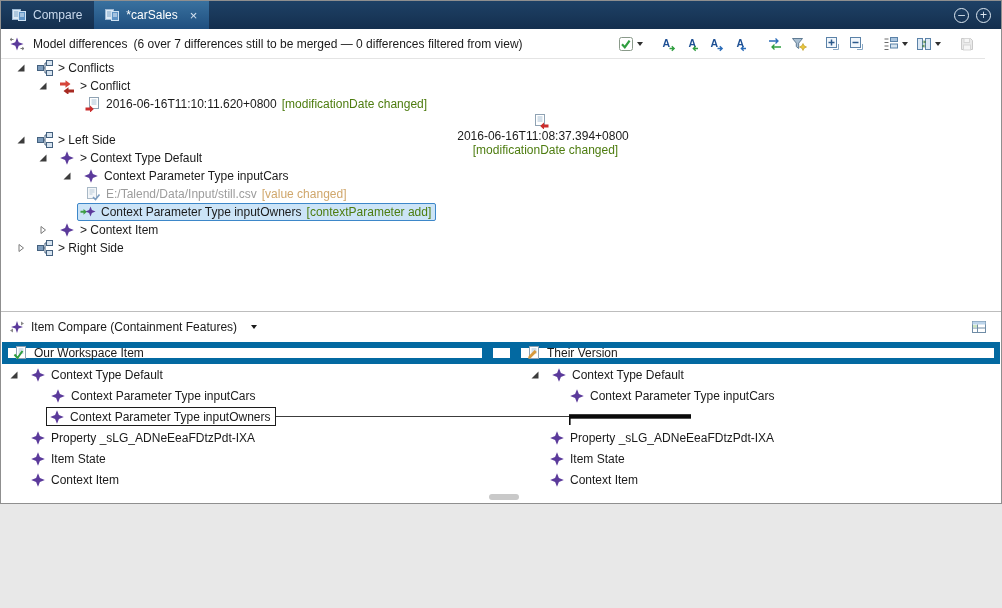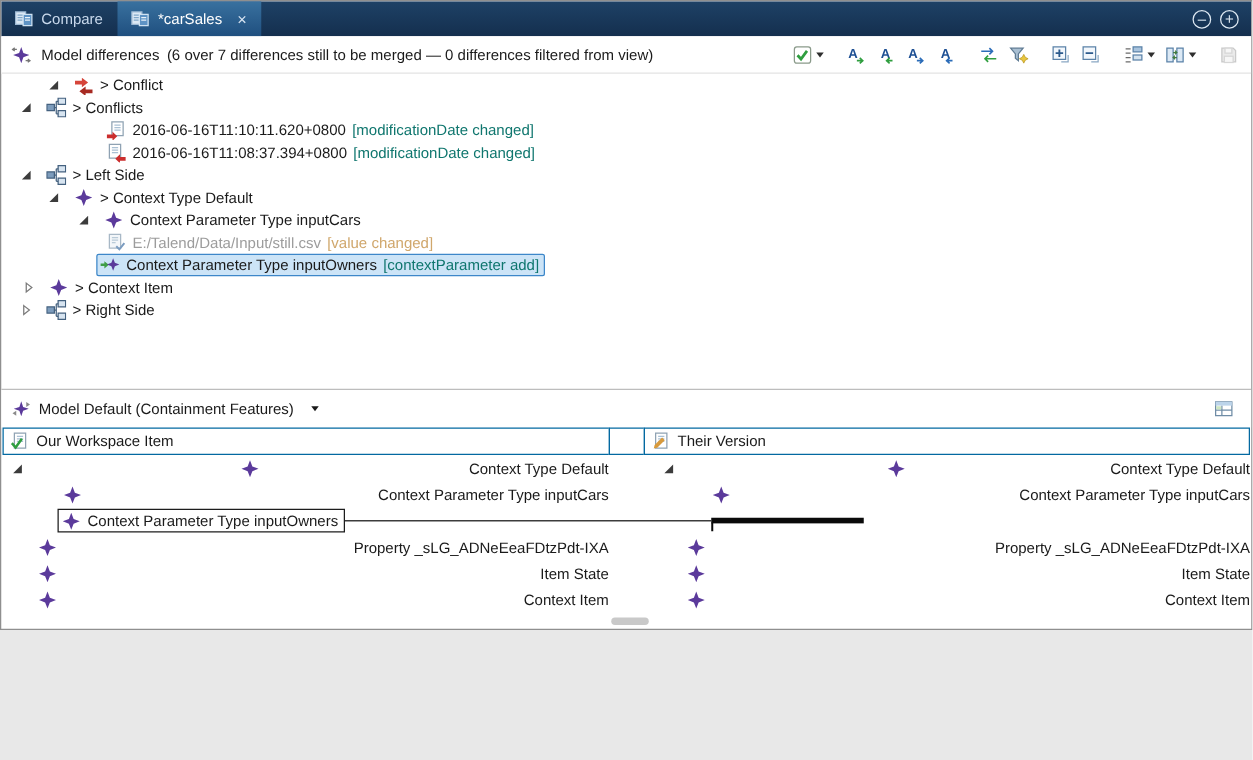--- a/index.html
+++ b/index.html
@@ -10,68 +10,68 @@
   .tabbar{position:absolute;top:0;left:0;right:0;height:28px;
     background:linear-gradient(#1e4166,#142f4e);display:flex;align-items:stretch;}
   .tab{display:flex;align-items:center;gap:6px;padding:0 12px 0 10px;color:#c9d9ec;cursor:default;}
   .tab.active{background:linear-gradient(#39719f,#1f4f7f);color:#fff;justify-content:flex-end;}
   .tclose{margin-left:6px;font-size:13px;color:#d7e4f2;line-height:1;}
   .winbtns{margin-left:auto;display:flex;align-items:center;gap:7px;padding-right:10px;}
   .circlebtn{width:15px;height:15px;border:1px solid #dde8f2;border-radius:50%;color:#dde8f2;
     font-size:12px;line-height:13px;text-align:center;box-sizing:border-box;}
 
   
-  .toolbar{position:absolute;top:28px;left:0;right:0;height:30px;display:flex;align-items:center;
+  .toolbar{position:absolute;top:28px;left:0;right:16px;height:30px;display:flex;align-items:center;
     padding:0 8px;box-sizing:border-box;border-bottom:1px solid #e4e4e4;background:#fff;}
   .toolbar .ticon{margin-right:8px;}
   .tbtitle{margin-right:6px;}
   .tbbtns{margin-left:auto;display:flex;align-items:center;}
   .tbtn{display:inline-flex;align-items:center;height:22px;padding:0 2px;margin-left:4px;}
   .tbtn.gap{margin-left:14px;}
   .tbtn.tdisabled{opacity:.55;}
   .dd{width:0;height:0;border-left:3.5px solid transparent;border-right:3.5px solid transparent;
     border-top:4px solid #2e2e2e;display:inline-block;margin-left:3px;}
 
   .icon{width:16px;height:16px;display:inline-flex;align-items:center;justify-content:center;flex:none;}
   .icon svg{display:block;}
 
   
   .difftree{position:absolute;top:58px;left:0;right:0;height:252px;overflow:hidden;}
   .trow{height:18px;display:flex;align-items:center;white-space:nowrap;box-sizing:border-box;}
   .twistie{width:12px;height:12px;display:inline-flex;align-items:center;justify-content:center;
     margin-right:10px;flex:none;}
   .trow .icon{margin-right:5px;}
-  .ann{color:#0f766e;margin-left:5px;}
+  .ann{color:#4d7c0f;margin-left:5px;}
   .trow.disabled .lbl{color:#9c9c9c;}
   .trow.disabled .ann{color:#d0a76c;}
   .selbox{display:inline-flex;align-items:center;background:#cce4f7;border:1px solid #3d87c9;
     border-radius:2px;padding:0 4px 0 2px;height:16px;}
   .boxed{display:inline-flex;align-items:center;background:#fff;border:1px solid #1c1c1c;
     padding:0 4px 0 2px;height:17px;}
 
   
   .sash{position:absolute;top:310px;left:0;right:0;height:1px;background:#bdbdbd;}
   .bheader{position:absolute;top:311px;left:0;right:0;height:30px;display:flex;align-items:center;
     padding:0 8px;box-sizing:border-box;background:#fff;}
   .bheader .icon{margin-right:6px;}
   .bh-dd{margin-left:14px;border-top-color:#1a1a1a;}
   .bh-right{margin-left:auto;}
 
   .colheads{position:absolute;top:341px;left:0;right:0;height:22px;}
-  .colcell{position:absolute;top:0;height:22px;box-sizing:border-box;border:1px solid #0369a1;
+  .colcell{position:absolute;top:0;height:22px;box-sizing:border-box;border:6px solid #0369a1;
     background:#fff;display:flex;align-items:center;padding:0 5px;gap:5px;white-space:nowrap;}
   #colleft{left:1px;width:486px;}
   #colmid{left:486px;width:29px;}
   #colright{left:514px;right:1px;}
 
   .brows{position:absolute;top:363px;left:0;right:0;height:132px;}
   .browscol{position:absolute;top:0;height:132px;overflow:hidden;}
   #leftrows{left:1px;width:485px;}
   #rightrows{left:516px;right:1px;}
-  .brows .trow{height:21px;justify-content:space-between;}
+  .brows .trow{height:21px;}
   #connector{position:absolute;top:0;left:0;width:100%;height:132px;pointer-events:none;}
 
   .hthumb{position:absolute;left:488px;bottom:3px;width:30px;height:6px;background:#c9c9c9;border-radius:3px;}
 </style>
 </head>
 <body>
 
 <div class="window">
 
   <div class="tabbar">
@@ -215,62 +215,62 @@
               <path d="M2.5 2.5 h9 l2 2 v9 h-11 Z" fill="#d9d9d9" stroke="#9d9d9d"></path>
               <rect x="5" y="2.5" width="5.5" height="4" fill="#efefef" stroke="#b5b5b5"></rect>
               <rect x="4.5" y="9" width="7" height="5" fill="#efefef" stroke="#b5b5b5"></rect>
             </svg>
           </span>
         </span>
       </span>
   </div>
 
   <div class="difftree" id="difftree">
-      <div class="trow" style="padding-left: 36px;">
-        <span class="twistie">
-          <svg width="12" height="12" viewBox="0 0 12 12">
-            <path d="M9.5 2.5 V9.5 H2.5 Z" fill="#3c3c3c"></path>
-          </svg>
-        </span>
-        <span class="icon">
-          <svg width="16" height="16" viewBox="0 0 16 16">
-            <path d="M1 4.5 h5.5 V2.2 L11.5 6 6.5 9.8 V7.5 H1 Z" fill="#d6453a"></path>
-            <path d="M15 11.5 h-5.5 v-2.3 L4.5 13 l5 3.8 v-2.3 H15 Z" fill="#a72a22"></path>
-          </svg>
-        </span>
-        <span class="lbl">&gt; Conflict</span>
-      </div>
       <div class="trow" style="padding-left: 14px;">
         <span class="twistie">
           <svg width="12" height="12" viewBox="0 0 12 12">
             <path d="M9.5 2.5 V9.5 H2.5 Z" fill="#3c3c3c"></path>
           </svg>
         </span>
         <span class="icon">
           <svg width="16" height="16" viewBox="0 0 16 16">
             <rect x="0.5" y="5.5" width="6" height="5" fill="#7d9cbc" stroke="#44617f"></rect>
             <rect x="9.5" y="0.5" width="6" height="5" fill="#d7e4f0" stroke="#44617f"></rect>
             <rect x="9.5" y="10.5" width="6" height="5" fill="#d7e4f0" stroke="#44617f"></rect>
             <path d="M6.5 8 H8 M8 3 V13 M8 3 H9.5 M8 13 H9.5" stroke="#44617f" fill="none"></path>
           </svg>
         </span>
         <span class="lbl">&gt; Conflicts</span>
       </div>
+      <div class="trow" style="padding-left: 36px;">
+        <span class="twistie">
+          <svg width="12" height="12" viewBox="0 0 12 12">
+            <path d="M9.5 2.5 V9.5 H2.5 Z" fill="#3c3c3c"></path>
+          </svg>
+        </span>
+        <span class="icon">
+          <svg width="16" height="16" viewBox="0 0 16 16">
+            <path d="M1 4.5 h5.5 V2.2 L11.5 6 6.5 9.8 V7.5 H1 Z" fill="#d6453a"></path>
+            <path d="M15 11.5 h-5.5 v-2.3 L4.5 13 l5 3.8 v-2.3 H15 Z" fill="#a72a22"></path>
+          </svg>
+        </span>
+        <span class="lbl">&gt; Conflict</span>
+      </div>
       <div class="trow" style="padding-left: 84px;">
         <span class="icon">
           <svg width="16" height="16" viewBox="0 0 16 16">
             <rect x="4.5" y="1.5" width="9" height="11" fill="#fff" stroke="#8fa2b3"></rect>
             <path d="M6.5 4 h5 M6.5 6 h5 M6.5 8 h5" stroke="#a9c0d4"></path>
             <path d="M0.5 11.5 h4.5 V9.4 l3.8 3.6 -3.8 3.6 v-2.1 H0.5 Z" fill="#cb2e2e"></path>
           </svg>
         </span>
         <span class="lbl">2016-06-16T11:10:11.620+0800</span>
         <span class="ann">[modificationDate changed]</span>
       </div>
-      <div class="trow" style="padding-left: 84px;">
+      <div class="trow" style="padding-left: 84px; flex-direction: column;">
         <span class="icon">
           <svg width="16" height="16" viewBox="0 0 16 16">
             <rect x="2.5" y="1.5" width="9" height="11" fill="#fff" stroke="#8fa2b3"></rect>
             <path d="M4.5 4 h5 M4.5 6 h5 M4.5 8 h5" stroke="#a9c0d4"></path>
             <path d="M15.5 11.5 h-4.5 V9.4 l-3.8 3.6 3.8 3.6 v-2.1 h4.5 Z" fill="#cb2e2e"></path>
           </svg>
         </span>
         <span class="lbl">2016-06-16T11:08:37.394+0800</span>
         <span class="ann">[modificationDate changed]</span>
       </div>
@@ -332,21 +332,21 @@
           <span class="icon">
             <svg width="16" height="16" viewBox="0 0 16 16">
               <path d="M0.5 6.8 h3 V4.9 L7 7.8 3.5 10.7 V8.8 h-3 Z" fill="#3f9e46"></path>
               <path d="M10.5 2.5 L11.9 6.1 15.5 7.5 11.9 8.9 10.5 12.5 9.1 8.9 5.5 7.5 9.1 6.1 Z" fill="#5b3a9b"></path>
             </svg>
           </span>
           <span class="lbl">Context Parameter Type inputOwners</span>
           <span class="ann">[contextParameter add]</span>
         </span>
       </div>
-      <div class="trow" style="padding-left: 16px;">
+      <div class="trow" style="padding-left: 36px;">
         <span class="twistie">
           <svg width="12" height="12" viewBox="0 0 12 12">
             <path d="M4 2.5 L8.5 6 L4 9.5 Z" fill="#ffffff" stroke="#7a7a7a"></path>
           </svg>
         </span>
         <span class="icon">
           <svg width="16" height="16" viewBox="0 0 16 16">
             <path d="M8 1.2 L9.9 6.1 L14.8 8 L9.9 9.9 L8 14.8 L6.1 9.9 L1.2 8 L6.1 6.1 Z" fill="#5b3a9b"></path>
           </svg>
         </span>
@@ -373,21 +373,21 @@
   <div class="sash"></div>
 
   <div class="bheader">
     <span class="icon">
         <svg width="16" height="16" viewBox="0 0 16 16">
           <path d="M8 2 L9.5 6.5 L14 8 L9.5 9.5 L8 14 L6.5 9.5 L2 8 L6.5 6.5 Z" fill="#5b3a9b"></path>
           <path d="M1 11.5 l3 2 v-4 Z" fill="#8a8a8a"></path>
           <path d="M15 4.5 l-3 -2 v4 Z" fill="#8a8a8a"></path>
         </svg>
       </span>
-    <span>Model Default (Containment Features)</span>
+    <span>Item Compare (Containment Features)</span>
     <span class="dd bh-dd"></span>
     <span class="icon bh-right">
         <svg width="16" height="16" viewBox="0 0 16 16">
           <rect x="1.5" y="2.5" width="13" height="11" fill="#fff" stroke="#6f8ca6"></rect>
           <rect x="1.5" y="2.5" width="13" height="3" fill="#bcd4ea"></rect>
           <path d="M6.5 5.5 v8 M1.5 9 h13" stroke="#6f8ca6"></path>
           <rect x="2" y="6" width="4" height="2.5" fill="#cde6c2"></rect>
         </svg>
       </span>
   </div>

